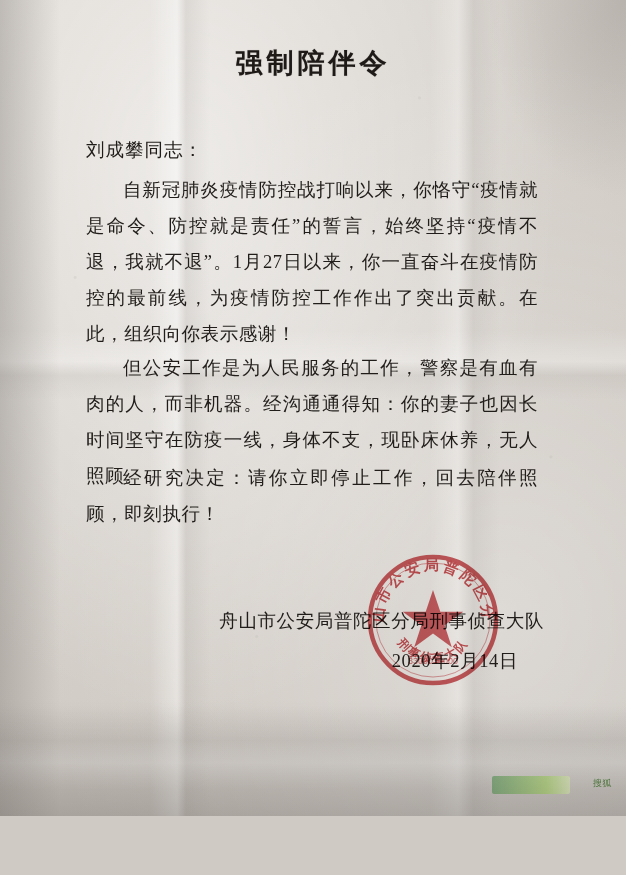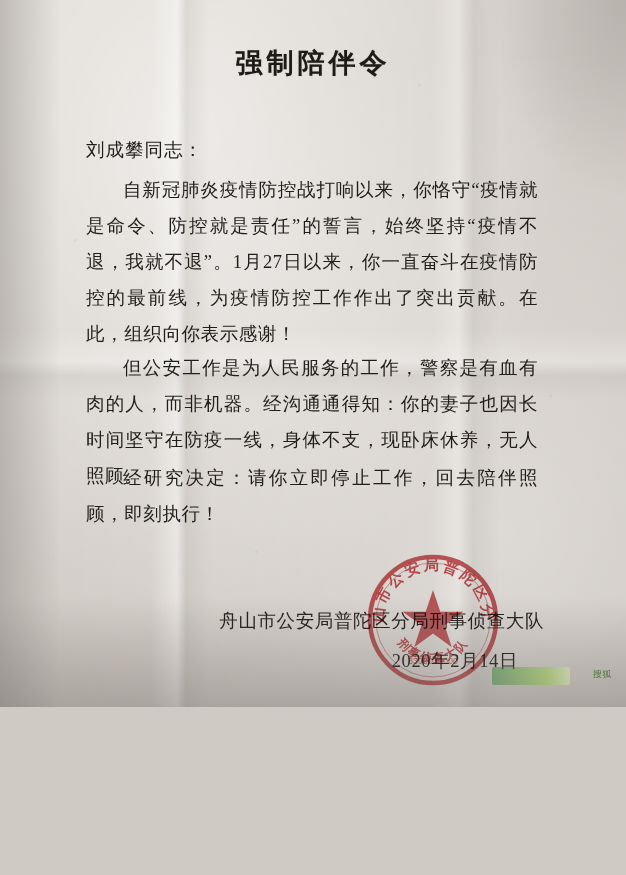--- a/index.html
+++ b/index.html
@@ -10,21 +10,21 @@
     width: 626px;
     height: 875px;
     overflow: hidden;
     font-family: "Liberation Serif", serif;
     background: #cfcac4;
   }
 
   #page {
     position: relative;
     width: 626px;
-    height: 707px;
+    height: 816px;
     background:
       radial-gradient(ellipse at 30% 20%, rgba(255,255,255,0.55), rgba(255,255,255,0) 60%),
       radial-gradient(ellipse at 80% 75%, rgba(255,255,255,0.35), rgba(255,255,255,0) 65%),
       linear-gradient(135deg, #ddd8d2 0%, #d5d0ca 40%, #cdc7c0 70%, #c6c0b9 100%);
     overflow: hidden;
   }
 
   
   .crease {
     position: absolute;

